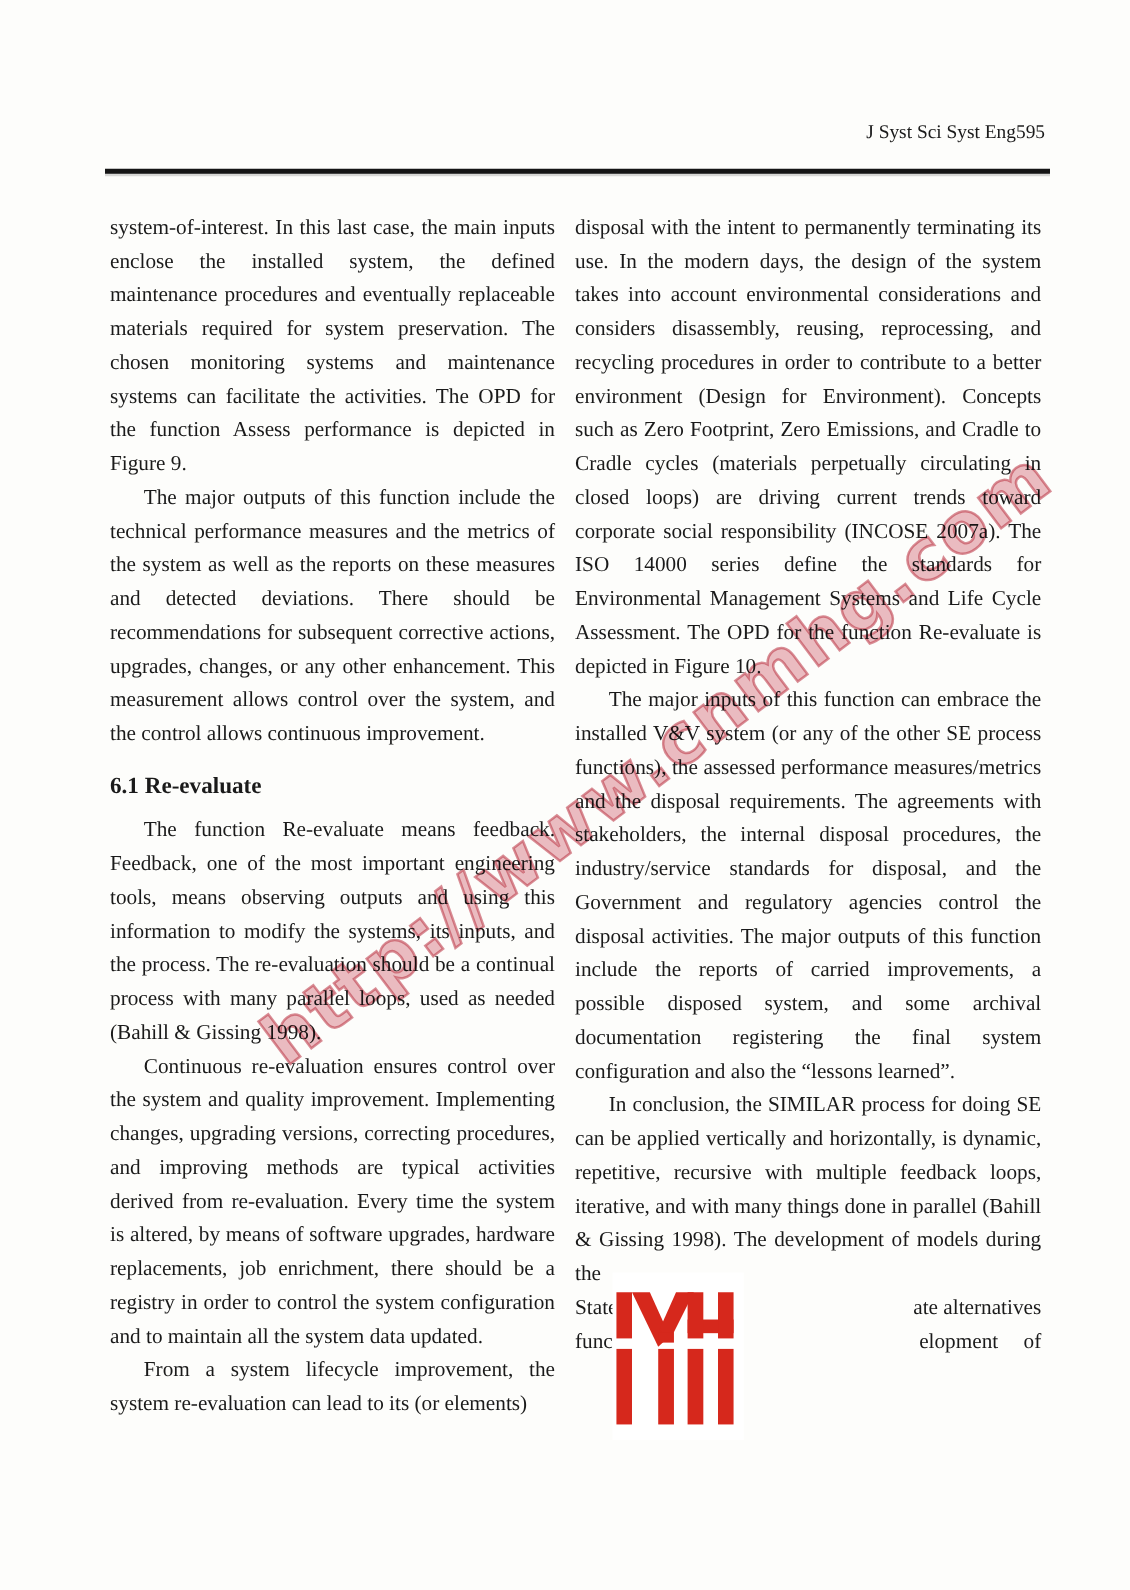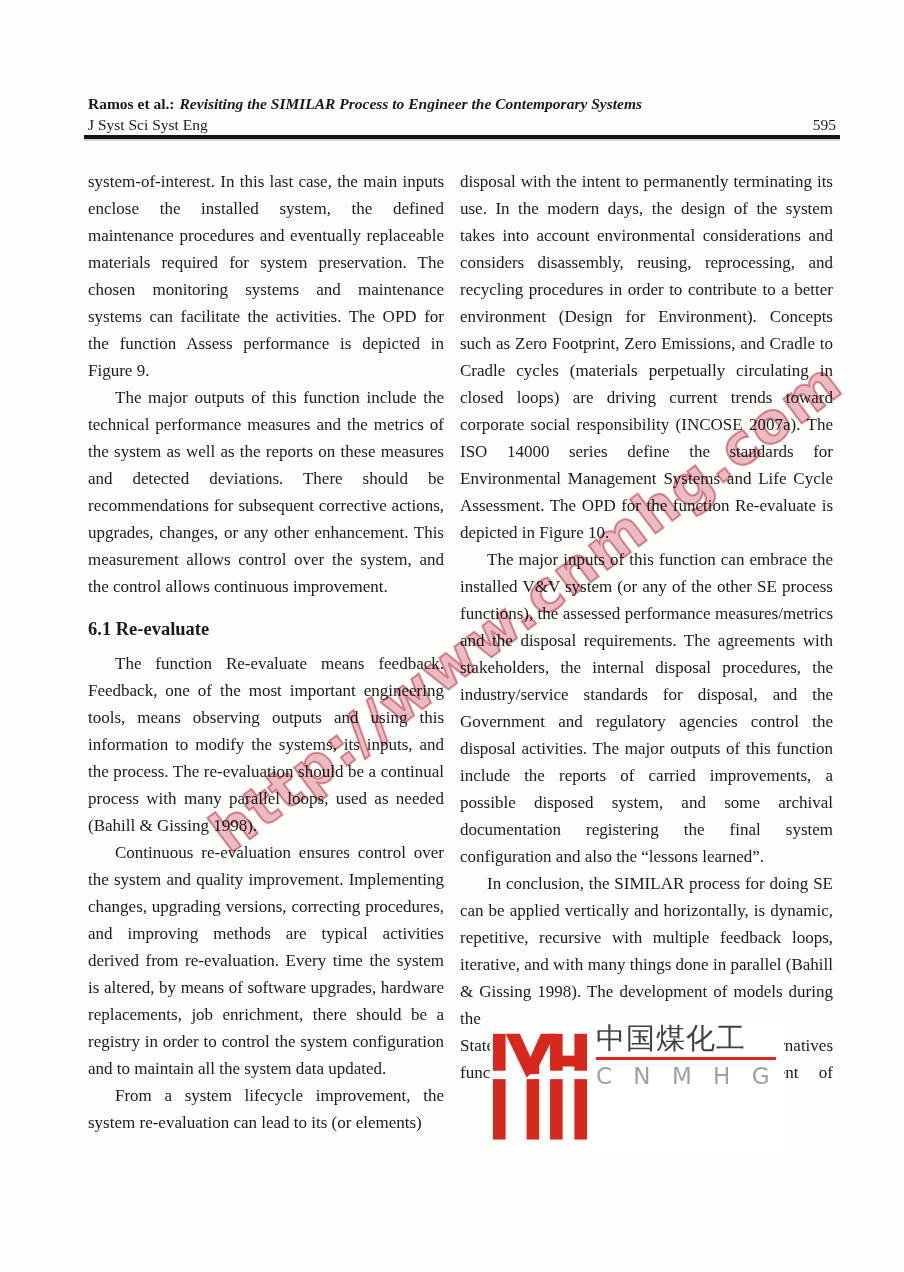--- a/index.html
+++ b/index.html
@@ -5,21 +5,21 @@
   html,body{margin:0;padding:0;background:#ffffff;}
   .page{
     position:relative;width:904px;height:1272px;background:#fdfdfb;
     font-family:"Liberation Serif",serif;color:#1a1a1a;overflow:hidden;
   }
   
   .hdr{position:absolute;left:88px;top:94px;width:748px;}
   .hdr-l1{font-size:15.5px;line-height:19px;}
   .hdr-authors{font-weight:bold;}
   .hdr-title{font-weight:bold;font-style:italic;margin-left:5px;}
-  .hdr-l2{display:flex;justify-content:space-between;font-size:15.5px;line-height:19px;margin-top:2px;gap:45px;}
+  .hdr-l2{display:flex;justify-content:flex-end;font-size:15.5px;line-height:19px;margin-top:2px;}
   .rule{position:absolute;left:84px;top:135px;width:756px;height:4px;background:#151515;box-shadow:0 2px 0 rgba(0,0,0,0.15);}
   
   .columns{
     position:absolute;left:88px;top:168px;width:745px;
     display:grid;grid-template-columns:356px 373px;column-gap:16px;
   }
   .col p{margin:0;text-align:justify;font-size:17px;line-height:27px;}
   .indent{text-indent:27px;}
   .section-h{font-size:18.5px;font-weight:bold;margin:16px 0 7px 0;line-height:27px;}
   
@@ -46,23 +46,20 @@
     border-bottom:3px solid #e0261a;padding-bottom:2px;white-space:nowrap;
   }
   .logo-latin{font-size:23px;line-height:1;color:#9ba1a6;letter-spacing:7px;margin-top:5px;white-space:nowrap;}
 </style>
 </head>
 <body>
 
 <div class="page">
 
   <div class="hdr">
-    <div class="hdr-l1">
-      <span class="hdr-authors">Ramos et al.:</span><span class="hdr-title">Revisiting the SIMILAR Process to Engineer the Contemporary Systems</span>
-    </div>
     <div class="hdr-l2">
       <span>J Syst Sci Syst Eng</span>
       <span>595</span>
     </div>
   </div>
   <div class="rule"></div>
 
   <div class="columns">
 
     <div class="col">
@@ -98,24 +95,20 @@
               <polygon points="74,4 57,4 41,40 51,50"></polygon>
               <rect x="40" y="42" width="15" height="10"></rect>
               <rect x="40" y="58" width="15" height="72"></rect>
               <rect x="68" y="30" width="44" height="13"></rect>
               <rect x="68" y="4" width="15" height="44"></rect>
               <rect x="68" y="58" width="15" height="72"></rect>
               <rect x="97" y="4" width="15" height="44"></rect>
               <rect x="97" y="58" width="15" height="72"></rect>
             </g>
           </svg>
-          <div class="logo-text">
-            <div class="logo-cn">中国煤化工</div>
-            <div class="logo-latin">C N M H G</div>
-          </div>
         </div>
       </div>
     </div>
 
   </div>
 
   <div class="watermark">http://www.cnmhg.com</div>
 
 </div>
 

